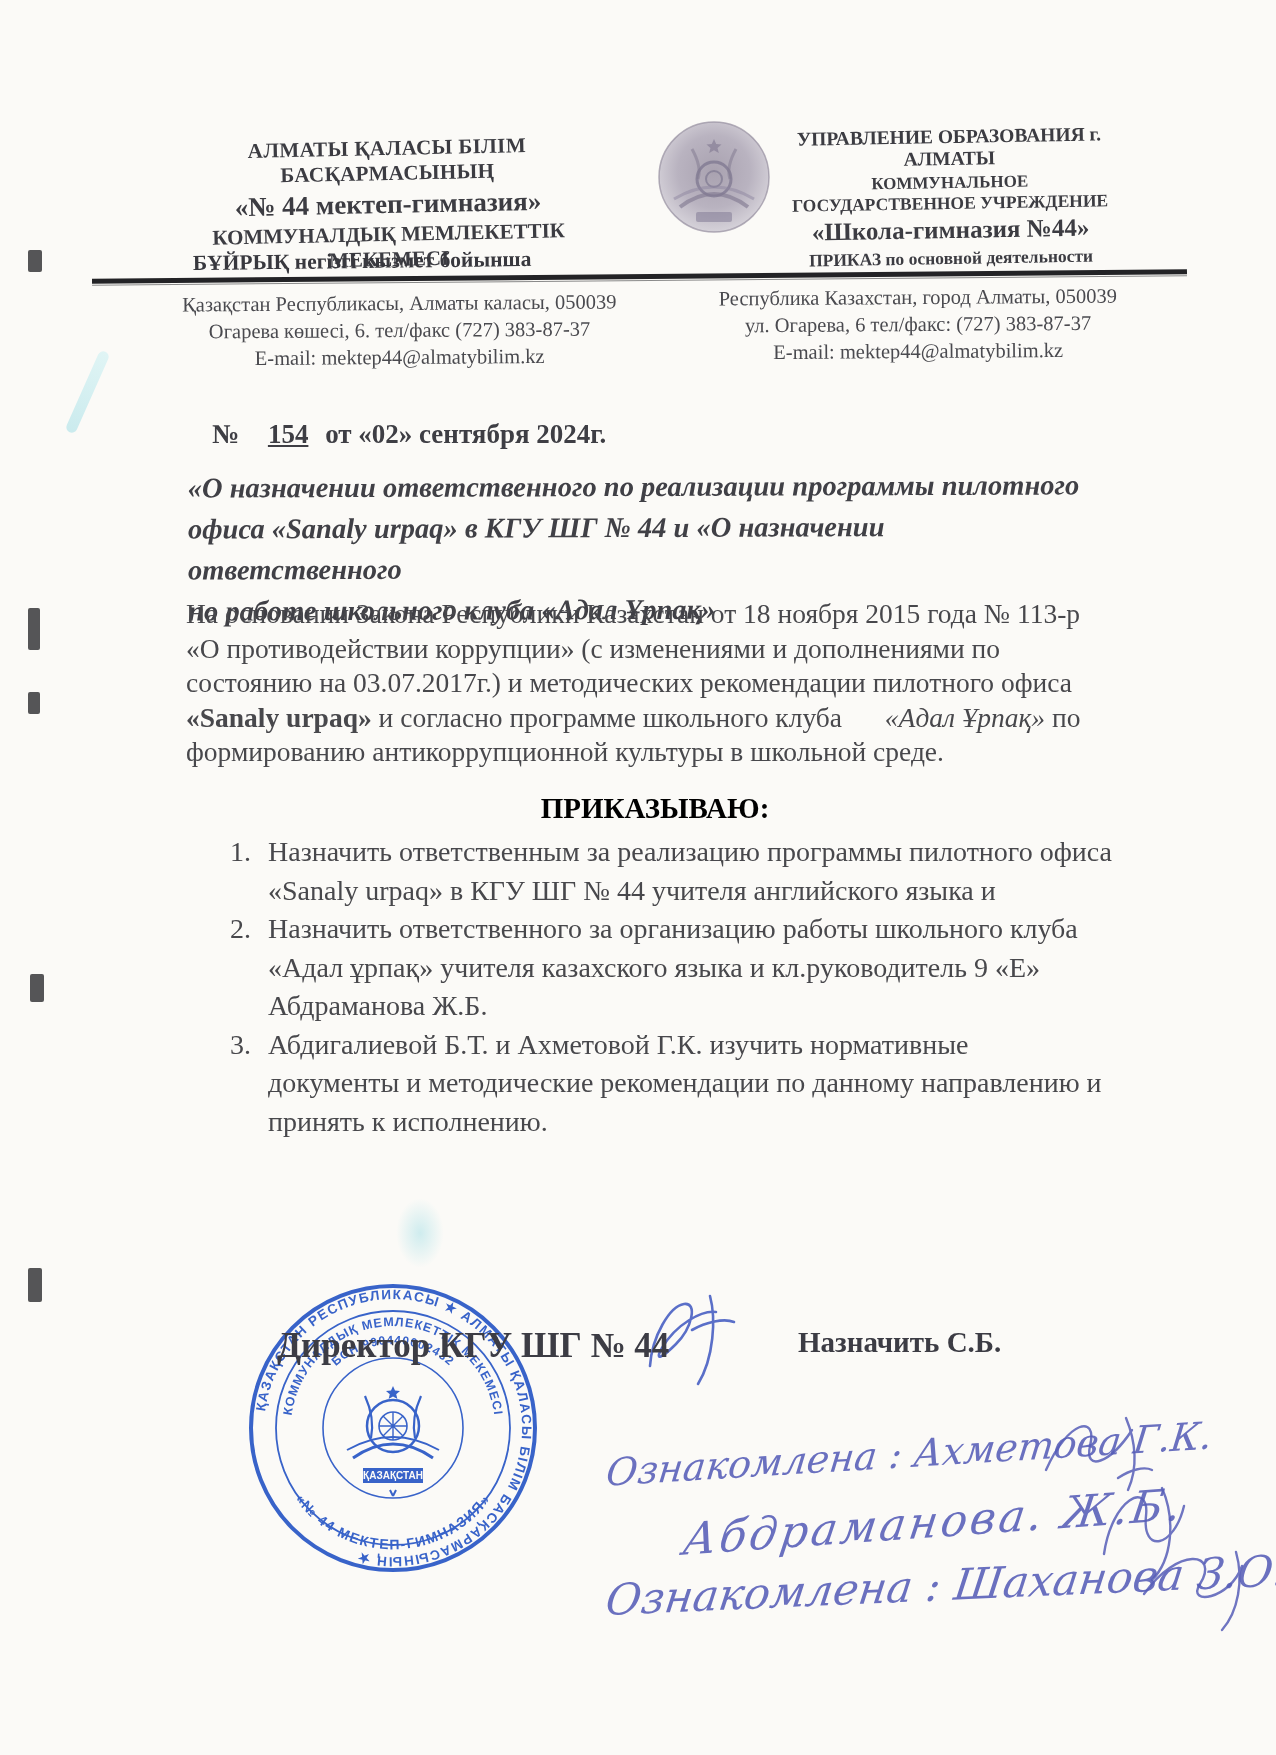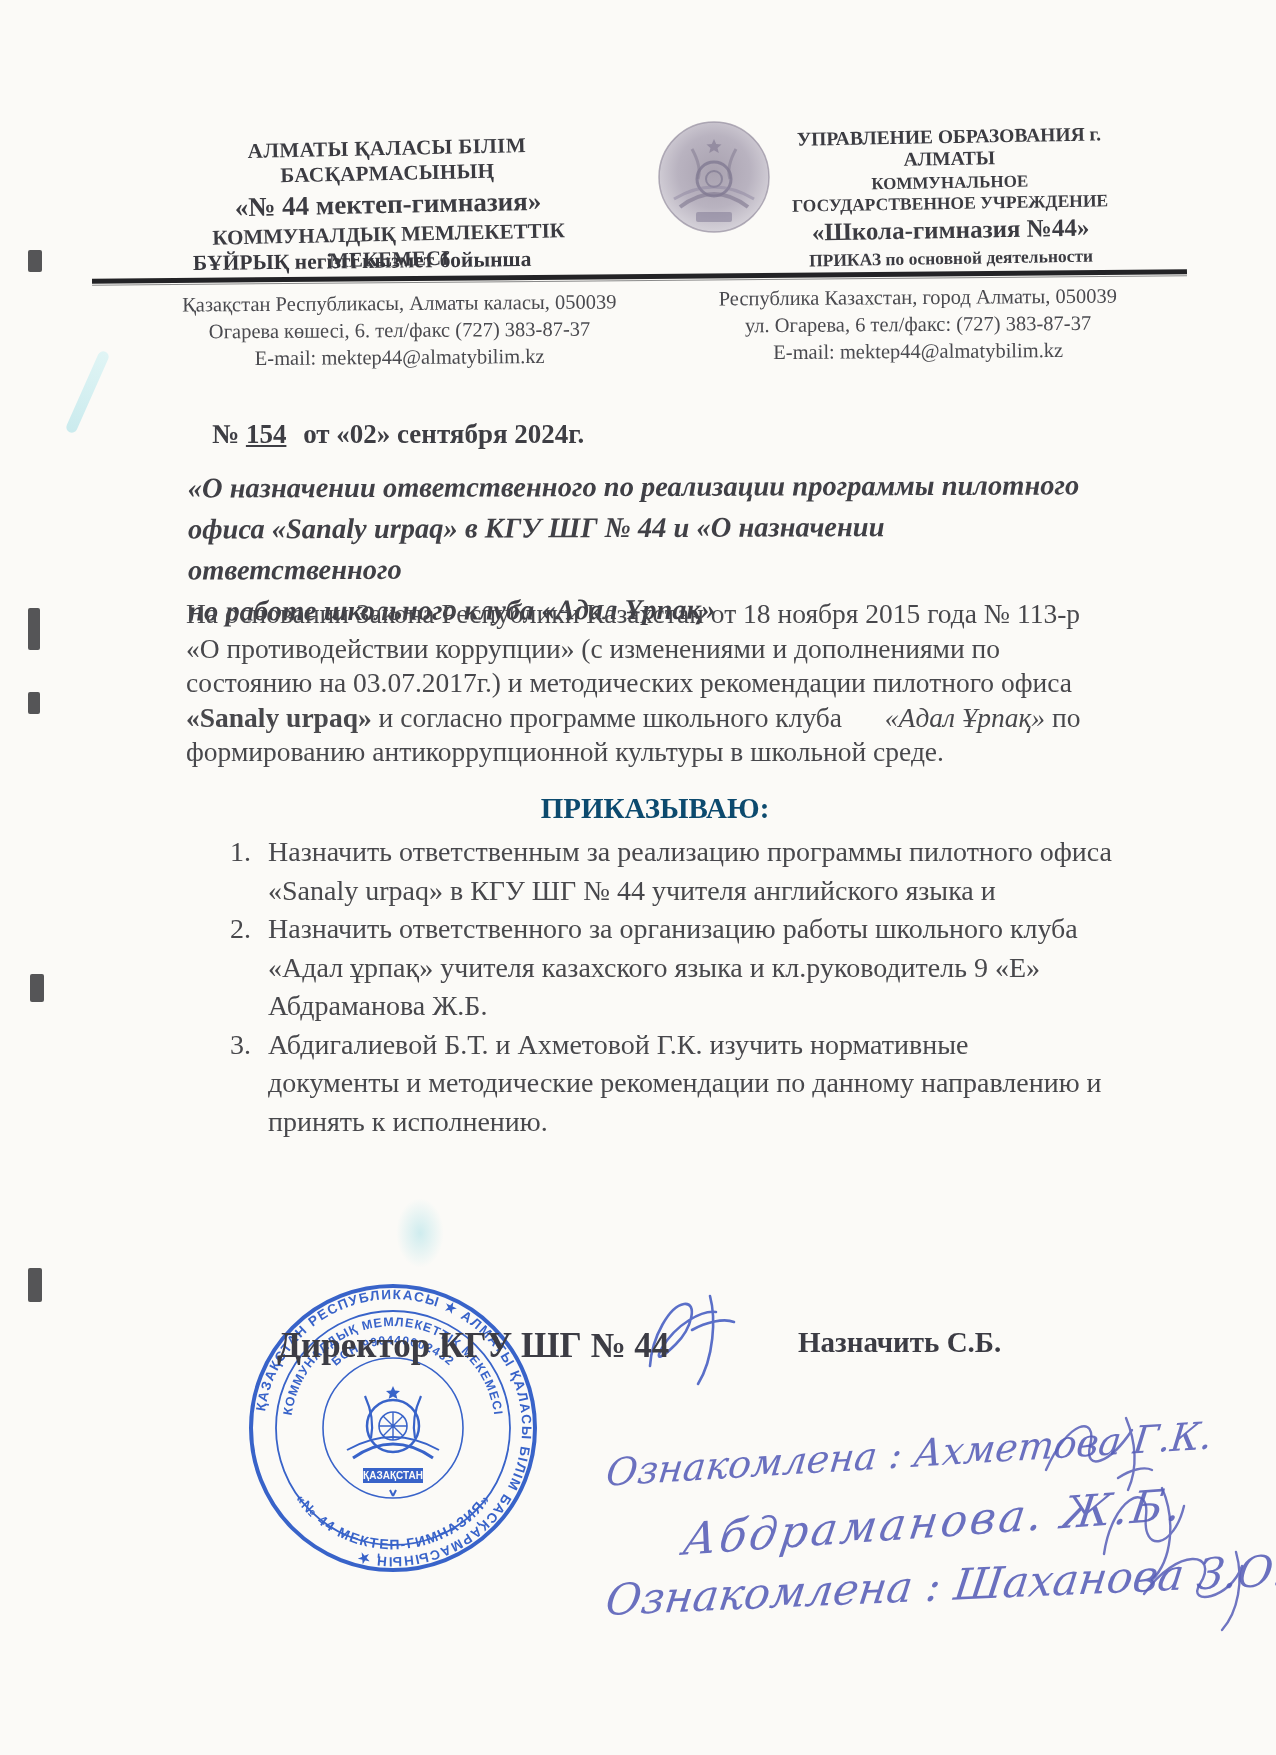--- a/index.html
+++ b/index.html
@@ -25,26 +25,26 @@
   .hdr-right .r5{font-size:17.5px;font-weight:bold;margin-top:4px;}
 
   .divider{left:92px;top:274px;width:1095px;height:5px;background:#232326;transform:rotate(-0.5deg);}
   .divider:after{content:"";position:absolute;left:0;top:6px;width:100%;height:1px;background:#8a8a8a;}
 
   .addr-left{left:172px;top:290px;width:455px;text-align:center;font-size:20.5px;line-height:27px;color:#4a4a4f;transform:rotate(-0.4deg);}
   .addr-right{left:698px;top:284px;width:440px;text-align:center;font-size:20.5px;line-height:27px;color:#4a4a4f;transform:rotate(-0.4deg);}
 
   
   .order-line{left:212px;top:419px;font-size:27px;font-weight:bold;color:#3e3e44;}
-  .order-line .num{text-decoration:underline;padding-right:10px;}
+  .order-line .num{text-decoration:underline;padding-right:10px;margin-left:22px;}
   .doc-title{left:188px;top:466px;width:900px;font-size:28.5px;font-weight:bold;font-style:italic;line-height:41px;color:#404046;transform:rotate(-0.2deg);}
   .preamble{left:186px;top:597px;width:950px;font-size:27.5px;line-height:34.5px;color:#48484c;}
   .preamble .em{font-weight:bold;}
   .preamble .em2{font-style:italic;margin-left:36px;}
-  .decree{left:440px;top:792px;width:430px;text-align:center;font-size:29px;font-weight:bold;color:#0c4a6e;}
+  .decree{left:440px;top:792px;width:430px;text-align:center;font-size:29px;font-weight:bold;color:#000000;}
 
   .list{left:230px;top:833px;width:920px;font-size:28px;color:#48484c;}
   .list-item{display:flex;}
   .list-item .num{width:38px;flex:0 0 38px;line-height:38.5px;}
   .item-lines{flex:1;}
   .il{display:block;line-height:38.5px;}
 
   
   .director{left:277px;top:1326px;font-size:35px;font-weight:bold;color:#3c3c44;z-index:5;}
   .director-name{left:798px;top:1326px;font-size:29px;font-weight:bold;color:#3c3c44;}

